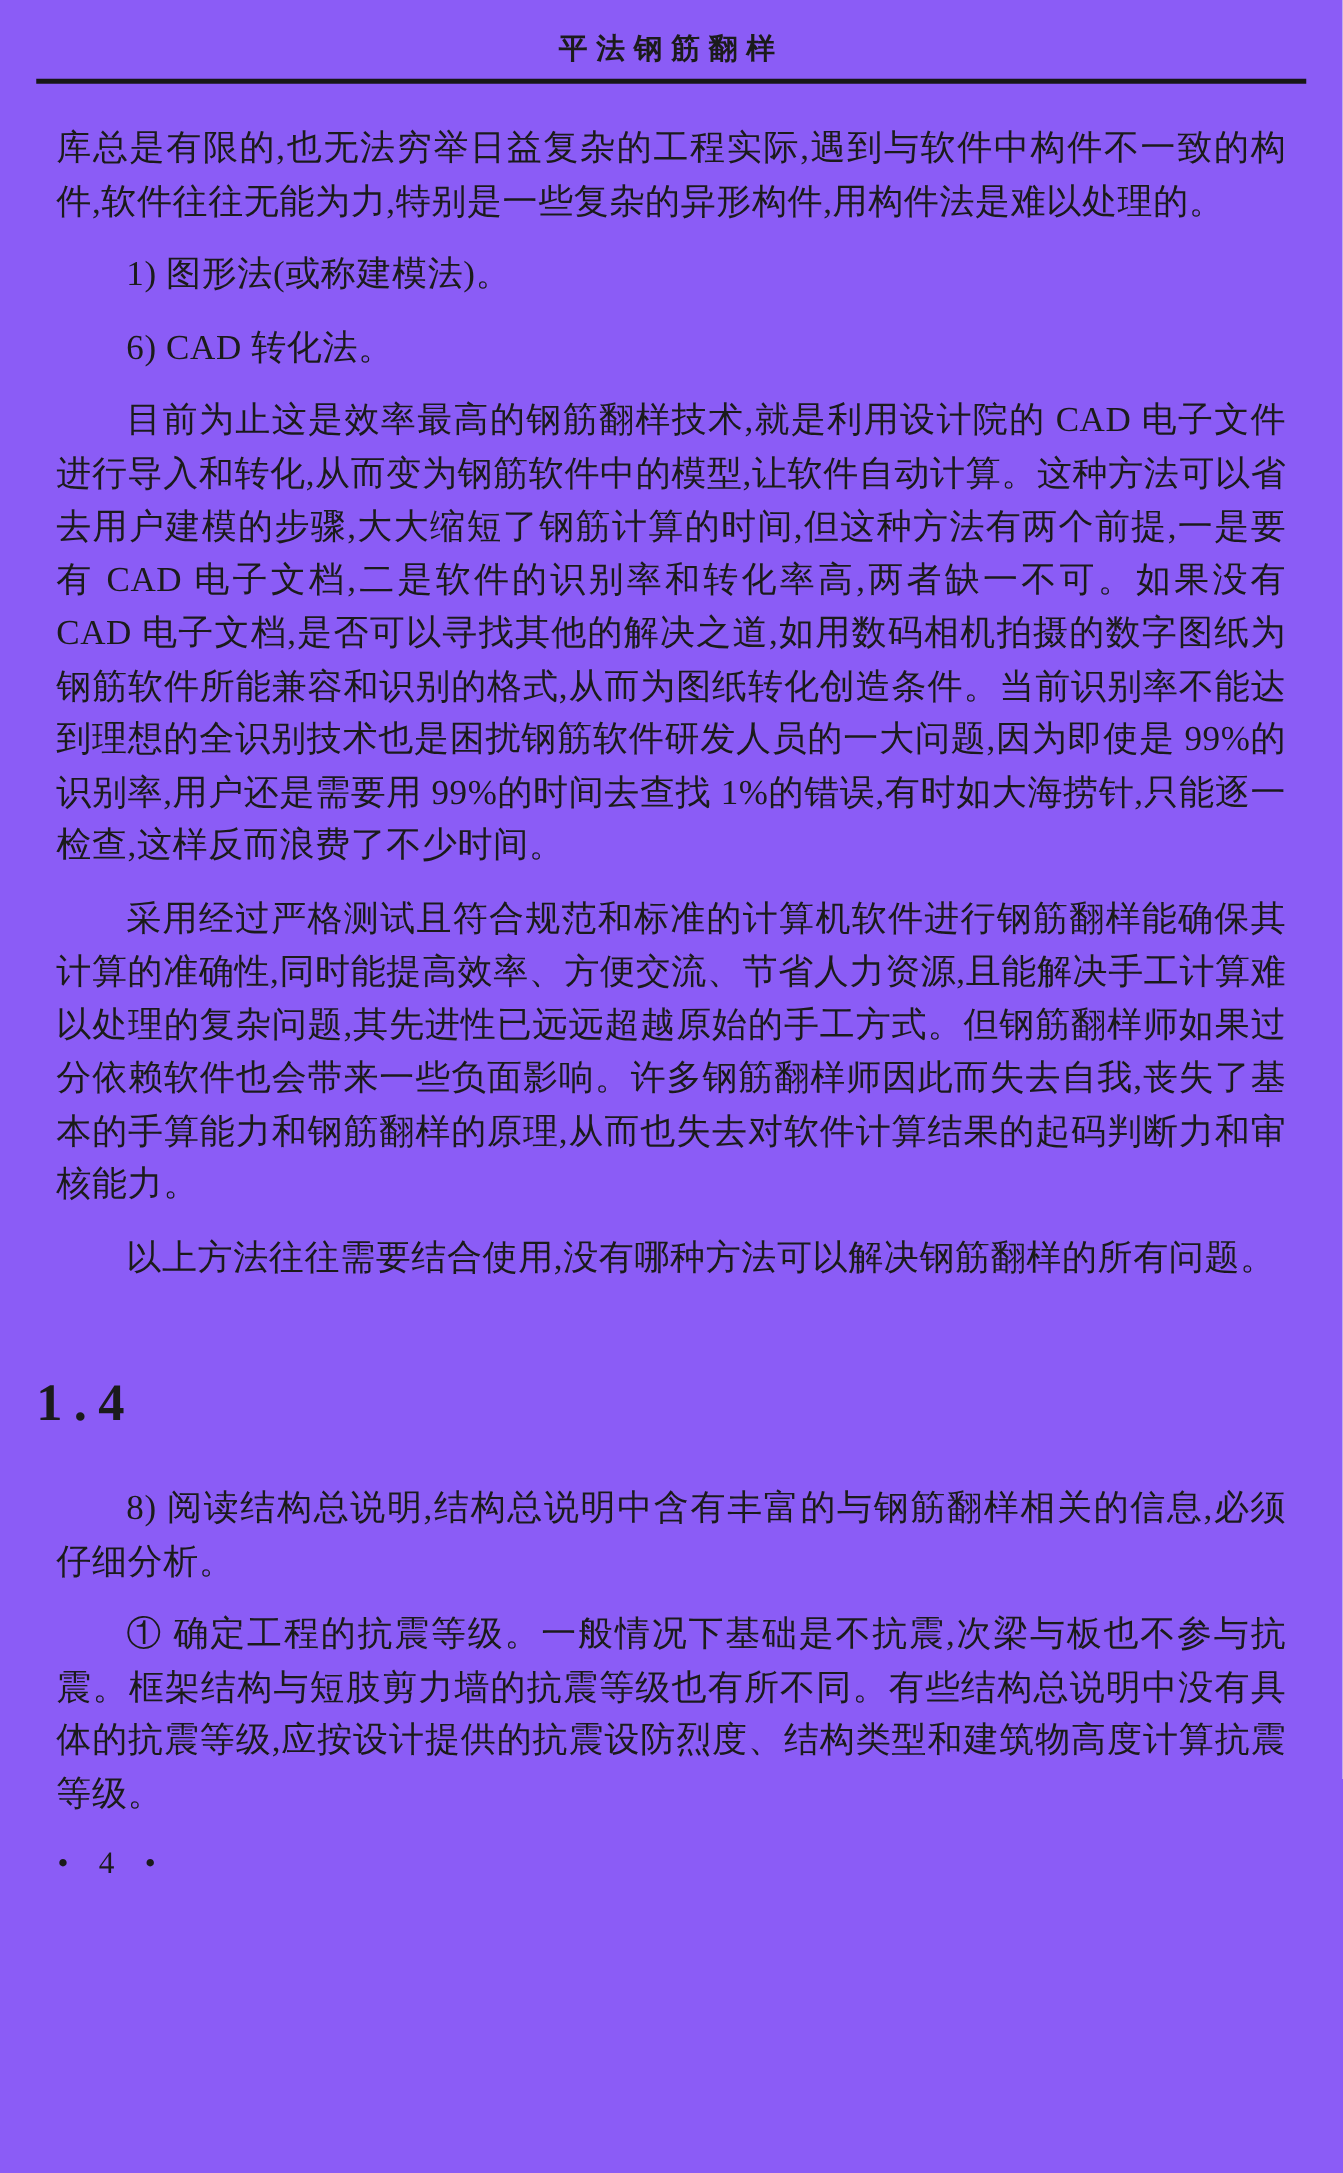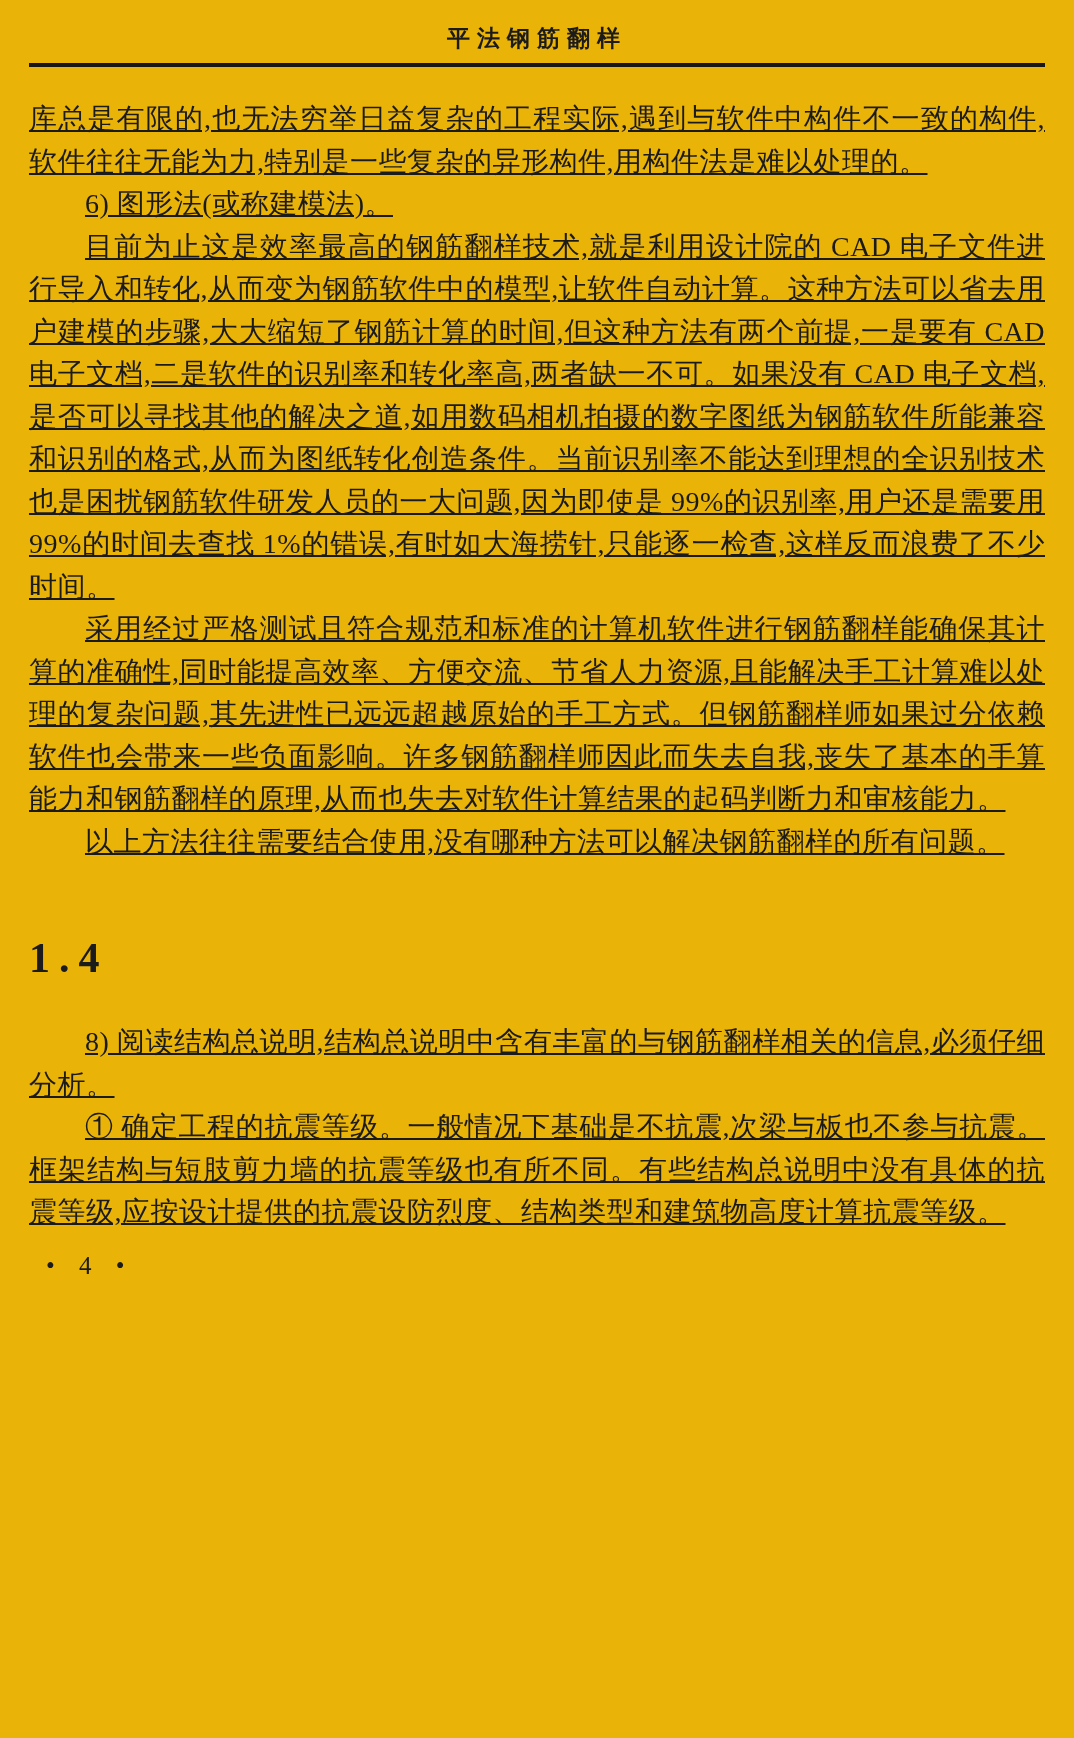--- a/index.html
+++ b/index.html
@@ -1,33 +1,33 @@
 <!DOCTYPE html>
 <html><head>
 <meta charset="utf-8">
 <style>
   html,body{margin:0;padding:0;background:#e8e8e8;}
   .page{
     width:1074px;height:1738px;margin:0 auto;position:relative;overflow:hidden;
-    background:#eab308;color:#1b1b1b;
+    background:#8b5cf6;color:#1b1b1b;
     font-family:"Liberation Serif","DejaVu Serif",serif;
   }
   .running-head{
     padding-top:24px;text-align:center;
     font-size:23px;font-weight:700;letter-spacing:7px;line-height:30px;
   }
   .head-rule{
     width:1016px;height:4px;background:#171717;margin:9px auto 0;
   }
   .content{
     width:1016px;margin:31px auto 0;
     font-size:28px;line-height:42.5px;letter-spacing:.5px;
     text-align:justify;text-align-last:left;
   }
-  .para{margin:0;text-decoration:underline;}
+  .para{margin:16px;}
   .para.indent{text-indent:2em;}
   .section-heading{
     width:1016px;margin:66px auto 0;
     font-size:42px;line-height:58px;font-weight:700;letter-spacing:3px;
     font-family:"Liberation Sans","DejaVu Sans",sans-serif;
     display:flex;align-items:baseline;gap:40px;
   }
   .sec-num{letter-spacing:9px;margin-right:26px;font-family:"Liberation Serif","DejaVu Serif",serif;}
   .content.second{margin-top:34px;}
   .folio{
@@ -39,21 +39,22 @@
 <body>
 
 <div class="page">
 
   <div class="running-head">平法钢筋翻样</div>
 
   <div class="head-rule"></div>
 
   <div class="content">
     <p class="para">库总是有限的,也无法穷举日益复杂的工程实际,遇到与软件中构件不一致的构件,软件往往无能为力,特别是一些复杂的异形构件,用构件法是难以处理的。</p>
-    <p class="para indent">6) 图形法(或称建模法)。</p>
+    <p class="para indent">1) 图形法(或称建模法)。</p>
+    <p class="para indent">6) CAD 转化法。</p>
     <p class="para indent">目前为止这是效率最高的钢筋翻样技术,就是利用设计院的 CAD 电子文件进行导入和转化,从而变为钢筋软件中的模型,让软件自动计算。这种方法可以省去用户建模的步骤,大大缩短了钢筋计算的时间,但这种方法有两个前提,一是要有 CAD 电子文档,二是软件的识别率和转化率高,两者缺一不可。如果没有 CAD 电子文档,是否可以寻找其他的解决之道,如用数码相机拍摄的数字图纸为钢筋软件所能兼容和识别的格式,从而为图纸转化创造条件。当前识别率不能达到理想的全识别技术也是困扰钢筋软件研发人员的一大问题,因为即使是 99%的识别率,用户还是需要用 99%的时间去查找 1%的错误,有时如大海捞针,只能逐一检查,这样反而浪费了不少时间。</p>
     <p class="para indent">采用经过严格测试且符合规范和标准的计算机软件进行钢筋翻样能确保其计算的准确性,同时能提高效率、方便交流、节省人力资源,且能解决手工计算难以处理的复杂问题,其先进性已远远超越原始的手工方式。但钢筋翻样师如果过分依赖软件也会带来一些负面影响。许多钢筋翻样师因此而失去自我,丧失了基本的手算能力和钢筋翻样的原理,从而也失去对软件计算结果的起码判断力和审核能力。</p>
     <p class="para indent">以上方法往往需要结合使用,没有哪种方法可以解决钢筋翻样的所有问题。</p>
   </div>
 
   <h2 class="section-heading">
     <span class="sec-num">1.4</span>
   </h2>
 
   <div class="content second">

